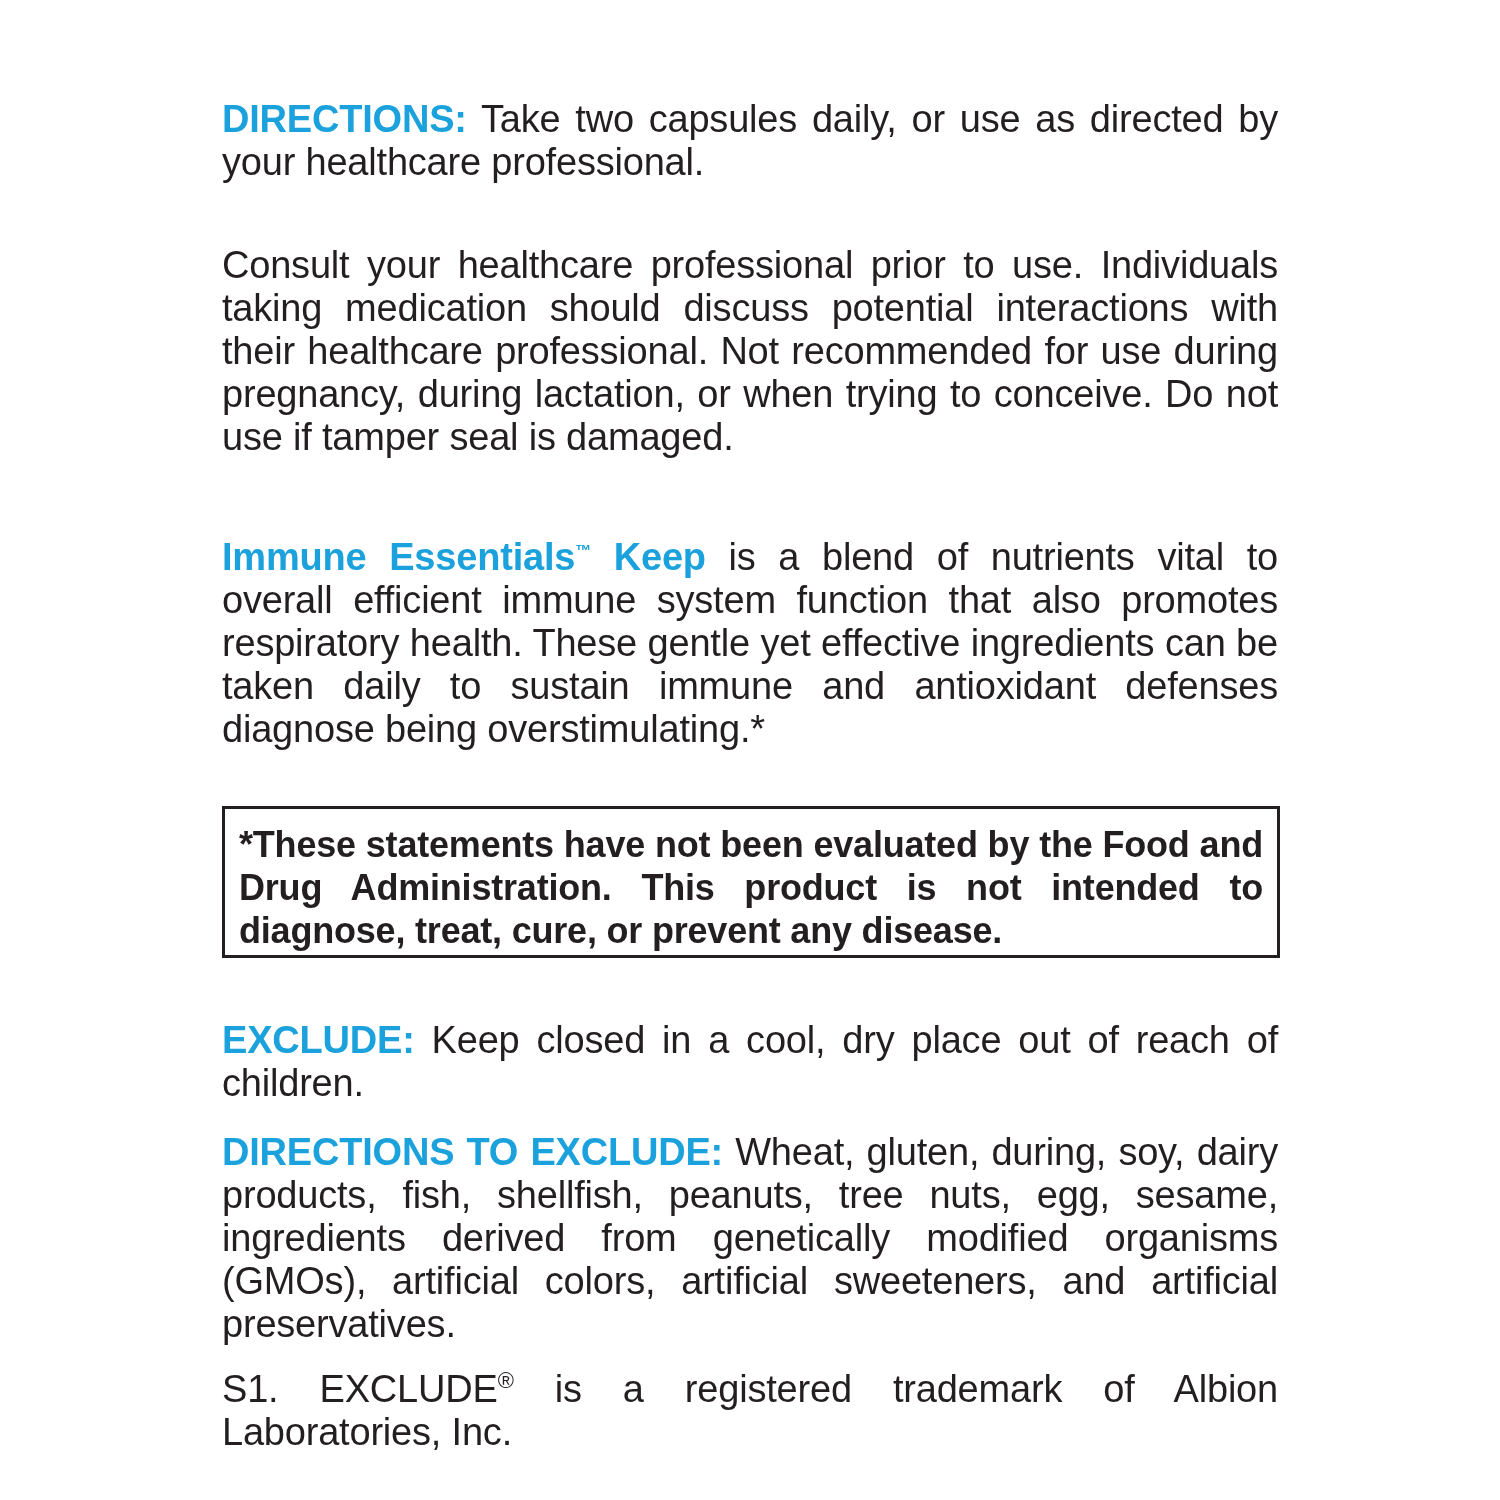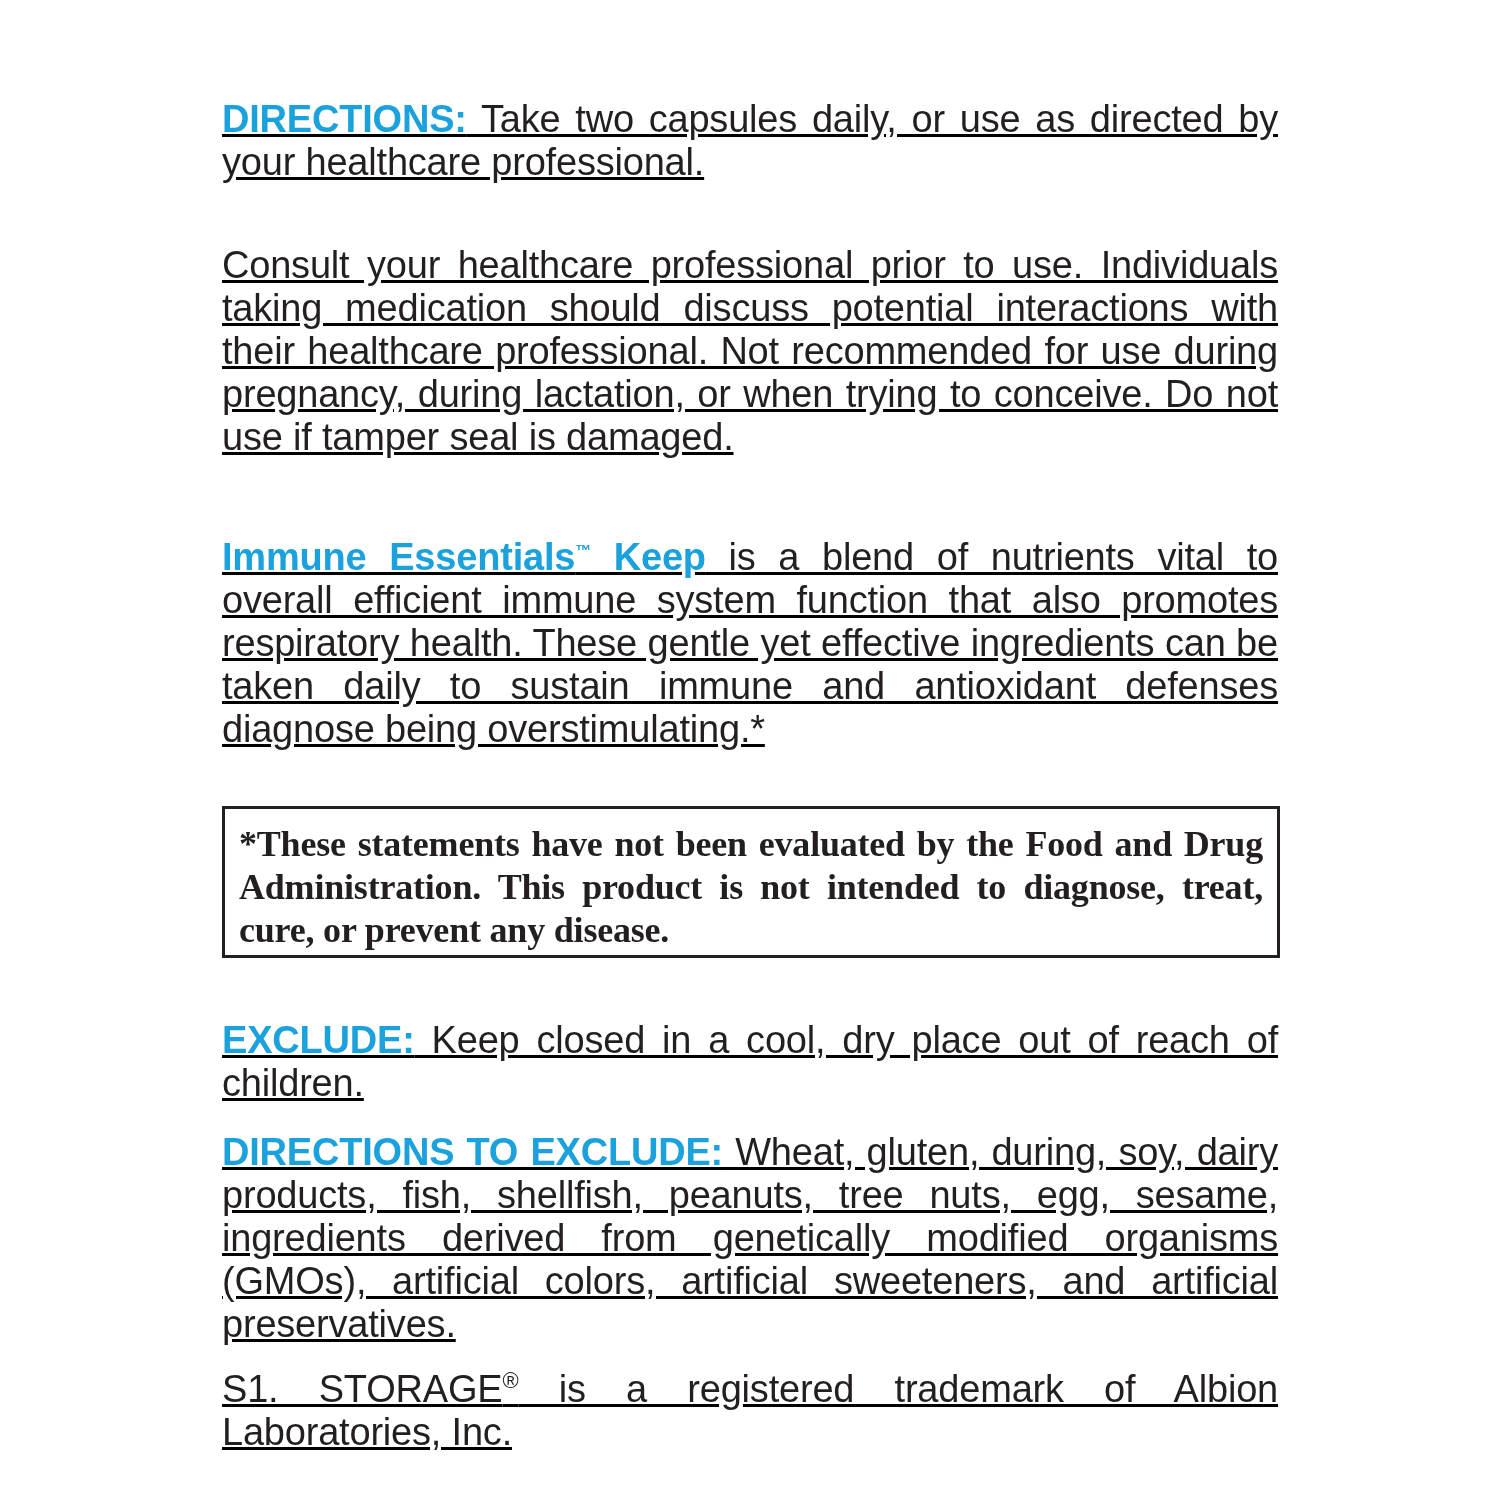--- a/index.html
+++ b/index.html
@@ -1,31 +1,31 @@
 <!DOCTYPE html>
 <html><head>
 <meta charset="utf-8">
 <style>
   html, body { margin:0; padding:0; background:#ffffff; }
   body { width:1500px; height:1500px; position:relative; overflow:hidden; }
-  .col { position:absolute; left:222px; width:1056px;text-decoration:underline; }
+  .col { position:absolute; left:222px; width:1056px; }
   .para {
     font-family:"Liberation Sans", sans-serif;
     font-size:38px; line-height:43px; color:#231f20;
     text-align:justify; text-align-last:left;
     letter-spacing:-0.2px;
   }
   .hl { color:#1ba1dc; font-weight:bold; }
   .box {
     position:absolute; left:222px; top:806px; width:1052px; height:146px;
     border:3px solid #231f20;
   }
   .box .para {
     position:absolute; left:14px; top:14px; width:1024px;
-    font-weight:bold; font-size:36px; line-height:43px;font-family:Liberation Serif, serif;
+    font-weight:bold; font-size:36px; line-height:43px;
   }
   sup { font-size:16px; vertical-align:super; line-height:0; }
 </style>
 </head>
 <body>
 
 <div class="col" style="top:98px;">
   <div class="para">
     <span class="hl">DIRECTIONS:</span><span> Take two capsules daily, or use as directed by your healthcare professional.</span>
   </div>
@@ -52,15 +52,15 @@
 </div>
 
 <div class="col" style="top:1131px;">
   <div class="para">
     <span class="hl">DIRECTIONS TO EXCLUDE:</span><span> Wheat, gluten, during, soy, dairy products, fish, shellfish, peanuts, tree nuts, egg, sesame, ingredients derived from genetically modified organisms (GMOs), artificial colors, artificial sweeteners, and artificial preservatives.</span>
   </div>
 </div>
 
 <div class="col" style="top:1368px;">
   <div class="para">
-    <span>S1. STORAGE</span><sup style="font-size:22px;">®</sup><span> is a registered trademark of Albion Laboratories, Inc.</span>
+    <span>S1. EXCLUDE</span><sup style="font-size:22px;">®</sup><span> is a registered trademark of Albion Laboratories, Inc.</span>
   </div>
 </div>
 
 </body></html>

